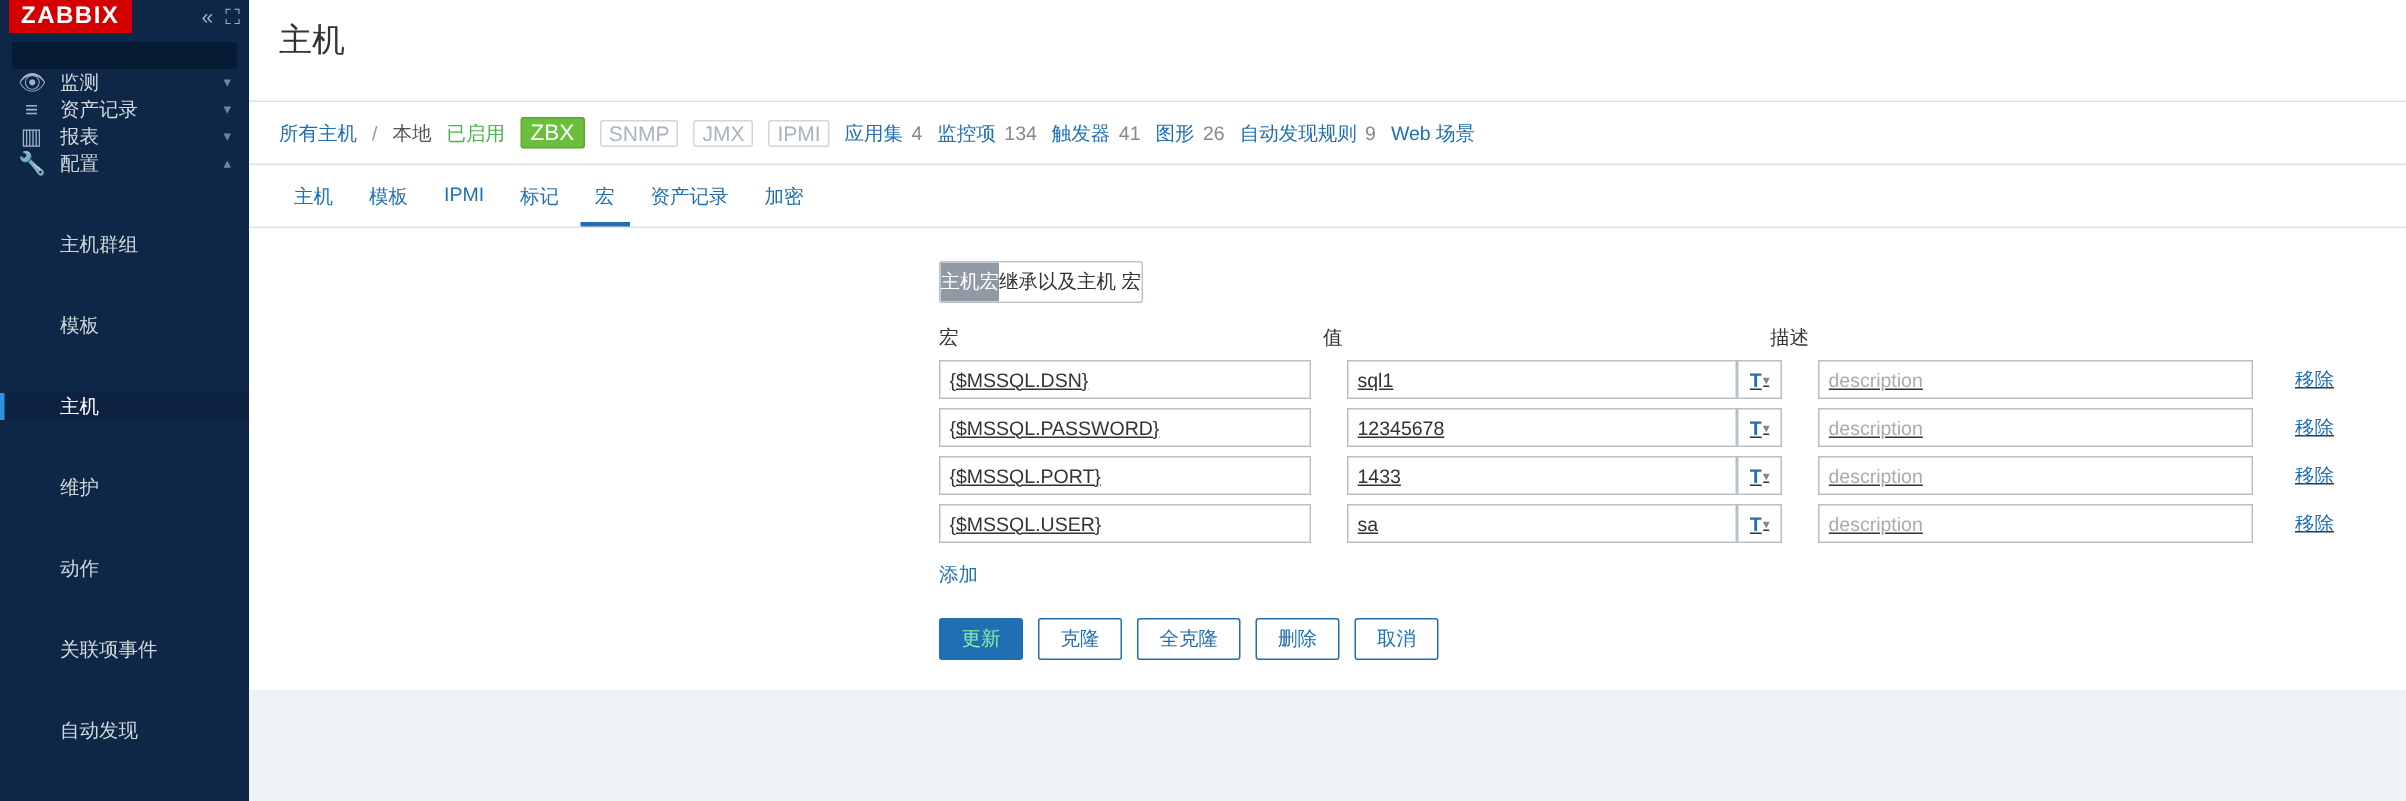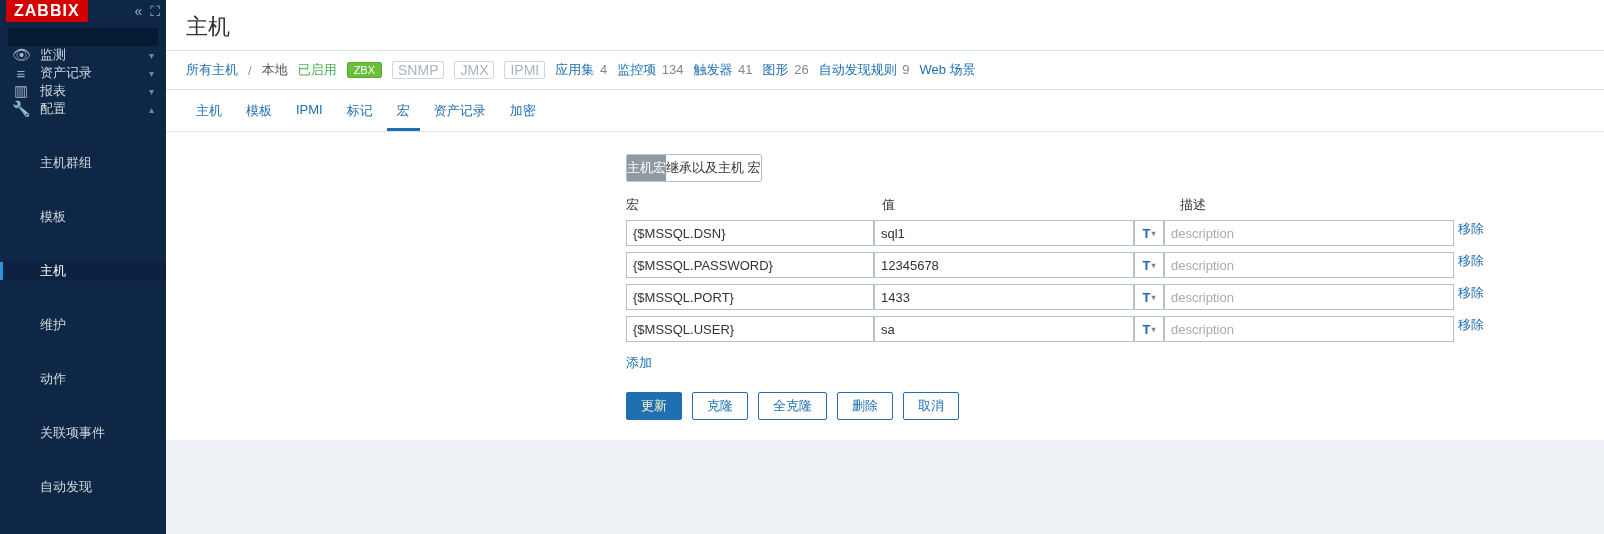--- a/index.html
+++ b/index.html
@@ -18,63 +18,63 @@
   .nav-item { display: flex; align-items: center; height: 38px; padding: 0 12px; cursor: pointer; color: #cfd8dc; }
   .nav-item .ic { width: 18px; text-align: center; margin-right: 10px; color: #9fb3c8; font-size: 15px; }
   .nav-item .chev { margin-left: auto; color: #6c869f; font-size: 10px; }
   .nav-item.light-icon .ic { color: #e0e6ec; }
   .sub-item { display: flex; align-items: center; height: 30px; padding-left: 40px; cursor: pointer; color: #cfd8dc; font-size: 13px; margin-top: 36px; }
   .sub-item.active { border-left: 3px solid #2f8fe0; padding-left: 37px; background: #0c2240; color: #fff; }
 
   
   .main { flex: 1; background: #fff; display: flex; flex-direction: column; }
   .page-title { font-size: 22px; color: #333; padding: 12px 20px 8px 20px; }
-  .content-box { background: #eef1f5; flex: 1; border-top: 1px solid #dde3ea; }
+  .content-box { background: #eef1f5; flex: 1; border-top: 1px solid #dde3ea; margin-top: 17px; }
   .inner { background: #fff; margin: 0; }
 
   
   .crumbs { display: flex; align-items: center; gap: 10px; padding: 10px 20px; border-bottom: 1px solid #dde3ea; font-size: 13px; flex-wrap: wrap; }
   .crumbs a { color: #1f6fb2; text-decoration: none; }
   .crumbs .sep { color: #999; }
   .crumbs .crumb-active { color: #555; }
   .status-enabled { color: #4caf50; }
-  .badge-zbx { background: #6cbf3d; color: #fff; padding: 1px 6px; border-radius: 2px; font-size: 11px; border:1px solid #5aa832;}
+  .badge-zbx { background: #6cbf3d; color: #fff; padding: 1px 6px; border-radius: 2px; font-size: 15px; border:1px solid #5aa832;}
   .badge-off { color: #aab4be; border: 1px solid #d0d6dc; padding: 0 5px; border-radius: 2px; font-size: 14px; }
   .crumb-count { color: #888; margin-left: 2px; }
 
   
   .subtabs { display: flex; gap: 4px; padding: 6px 20px 0 20px; border-bottom: 1px solid #dde3ea; }
   .subtab { color: #1f6fb2; padding: 6px 10px 8px 10px; cursor: pointer; }
   .subtab.active { border-bottom: 3px solid #1f6fb2; }
 
   
   .macro-area { padding: 22px 20px 20px 460px; }
   .toggle-group { display: inline-flex; border: 1px solid #b8c0c8; border-radius: 2px; overflow: hidden; margin-bottom: 14px; }
   .toggle-btn { padding: 4px 0; font-size: 13px; cursor: pointer; background: #fff; color: #333; }
   .toggle-btn.active { background: #8f9aa5; color: #fff; }
   .col-headers { display: flex; gap: 8px; margin-bottom: 6px; color: #333; font-size: 13px; }
   .col-headers .c1 { width: 248px; }
   .col-headers .c2 { width: 290px; }
   .col-headers .c3 { width: 290px; }
-  .macro-row { display: flex; gap: 0; margin-bottom: 6px; align-items: flex-start; }
+  .macro-row { display: flex; gap: 24px; margin-bottom: 6px; align-items: center; text-decoration: underline; }
   .macro-row input[type=text] { border: 1px solid #b8c0c8; height: 26px; padding: 0 6px; font-size: 13px; color: #333; }
   .macro-row .in1 { width: 248px; }
   .val-wrap { display: flex; width: 290px; }
   .macro-row .in2 { flex:1; border-right: 0; }
   .type-btn { width: 30px; border: 1px solid #b8c0c8; display: flex; align-items: center; justify-content: center; color: #1f6fb2; cursor: pointer; font-weight: bold; height:26px; font-size:13px; gap:1px;}
   .type-btn .dd{font-size:8px;color:#888;}
   .macro-row .in3 { width: 290px; }
   .macro-row .in3::placeholder { color: #aaa; }
   .remove-link { color: #1f6fb2; cursor: pointer; margin-left: 4px; }
   .add-link { color: #1f6fb2; cursor: pointer; display: inline-block; margin-top: 6px; }
 
   
   .actions { display: flex; gap: 10px; margin-top: 20px; }
   .btn { border: 1px solid #1f6fb2; padding: 4px 14px; font-size: 13px; cursor: pointer; background: #fff; color: #1f6fb2; border-radius: 2px; }
-  .btn.primary { background: #1f6fb2; color: #fef9c3; }
+  .btn.primary { background: #1f6fb2; color: #86efac; }
 </style>
 </head>
 <body>
 
 <div class="app">
 
   <div class="sidebar">
     <div class="sb-top">
       <span class="logo">ZABBIX</span>
       <span class="sb-top-icons">

